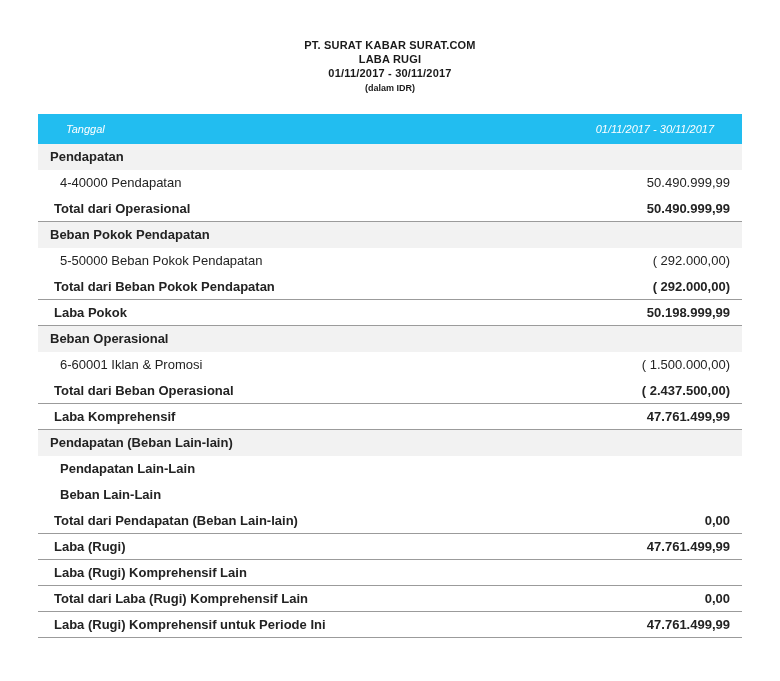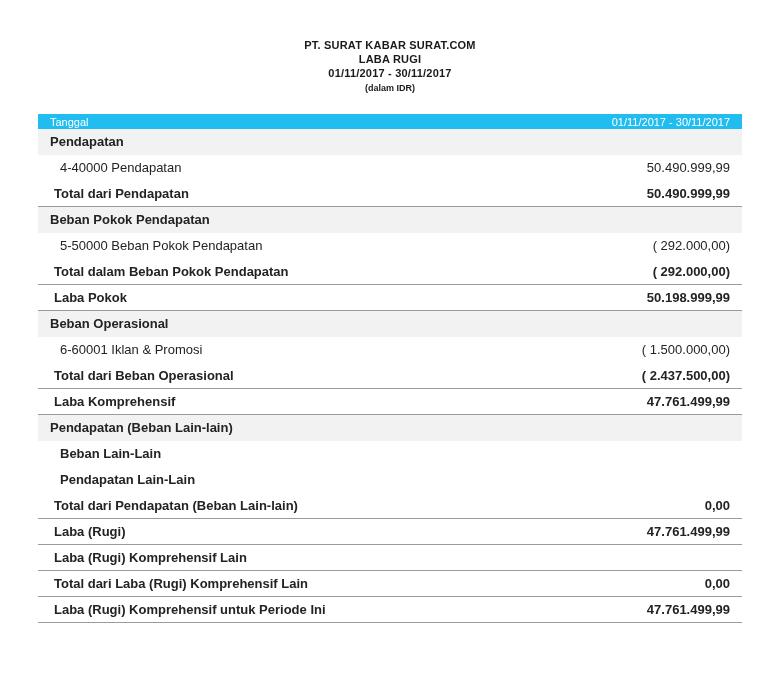--- a/index.html
+++ b/index.html
@@ -46,23 +46,24 @@
     table-layout: fixed;
   }
   table.report col.c-label { width: 500px; }
   table.report col.c-amount { width: 204px; }
 
   table.report thead th {
     background: #22bdf0;
     color: #ffffff;
     font-size: 11px;
     font-weight: normal;
-    height: 15px;
-    padding: 0 12px;
+    height: 30px;
+    padding: 0 28px;
     vertical-align: middle;
+    font-style: italic;
   }
   thead th.th-label { text-align: left; }
   thead th.th-amount { text-align: right; }
 
   table.report td {
     font-size: 13px;
     height: 25px;
     padding: 0 12px;
     vertical-align: middle;
     color: #232323;
@@ -130,33 +131,33 @@
     <tbody id="report-body">
         <tr class="group">
           <td class="lbl">Pendapatan</td>
           <td class="amount"></td>
         </tr>
         <tr class="item">
           <td class="lbl">4-40000 Pendapatan</td>
           <td class="amount">50.490.999,99</td>
         </tr>
         <tr class="total">
-          <td class="lbl">Total dari Pendapatan</td>
+          <td class="lbl">Total dari Operasional</td>
           <td class="amount">50.490.999,99</td>
         </tr>
         <tr class="group">
           <td class="lbl">Beban Pokok Pendapatan</td>
           <td class="amount"></td>
         </tr>
         <tr class="item">
           <td class="lbl">5-50000 Beban Pokok Pendapatan</td>
           <td class="amount">( 292.000,00)</td>
         </tr>
         <tr class="total">
-          <td class="lbl">Total dalam Beban Pokok Pendapatan</td>
+          <td class="lbl">Total dari Beban Pokok Pendapatan</td>
           <td class="amount">( 292.000,00)</td>
         </tr>
         <tr class="result">
           <td class="lbl">Laba Pokok</td>
           <td class="amount">50.198.999,99</td>
         </tr>
         <tr class="group">
           <td class="lbl">Beban Operasional</td>
           <td class="amount"></td>
         </tr>
@@ -170,25 +171,25 @@
         </tr>
         <tr class="result">
           <td class="lbl">Laba Komprehensif</td>
           <td class="amount">47.761.499,99</td>
         </tr>
         <tr class="group">
           <td class="lbl">Pendapatan (Beban Lain-lain)</td>
           <td class="amount"></td>
         </tr>
         <tr class="subhead">
+          <td class="lbl">Pendapatan Lain-Lain</td>
+          <td class="amount"></td>
+        </tr>
+        <tr class="subhead">
           <td class="lbl">Beban Lain-Lain</td>
-          <td class="amount"></td>
-        </tr>
-        <tr class="subhead">
-          <td class="lbl">Pendapatan Lain-Lain</td>
           <td class="amount"></td>
         </tr>
         <tr class="total">
           <td class="lbl">Total dari Pendapatan (Beban Lain-lain)</td>
           <td class="amount">0,00</td>
         </tr>
         <tr class="result">
           <td class="lbl">Laba (Rugi)</td>
           <td class="amount">47.761.499,99</td>
         </tr>

